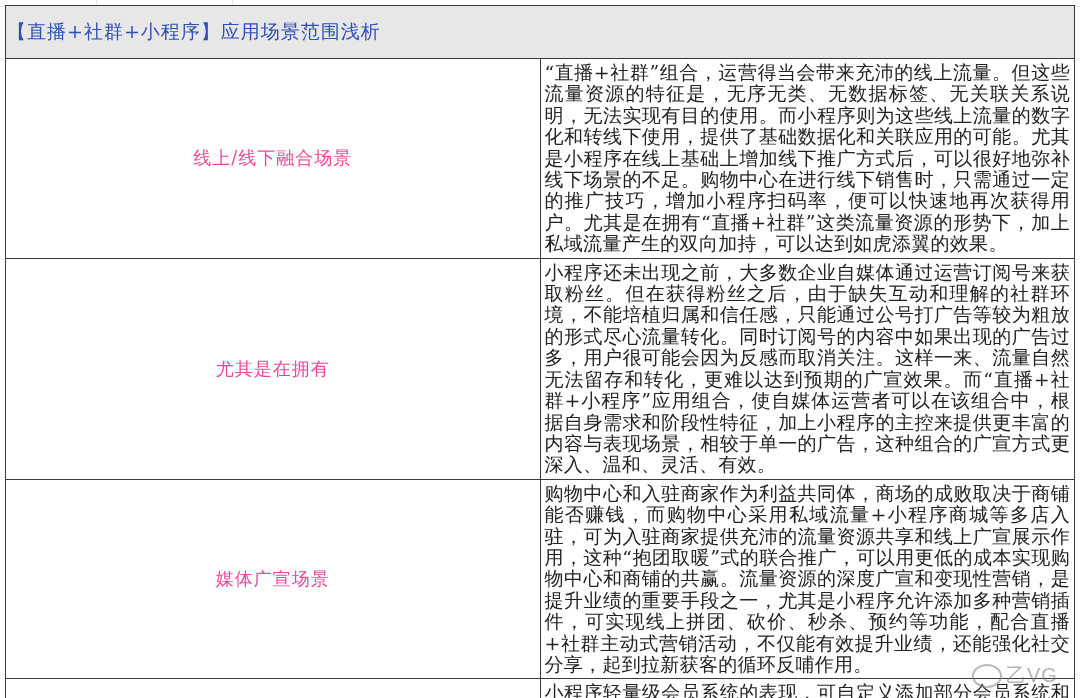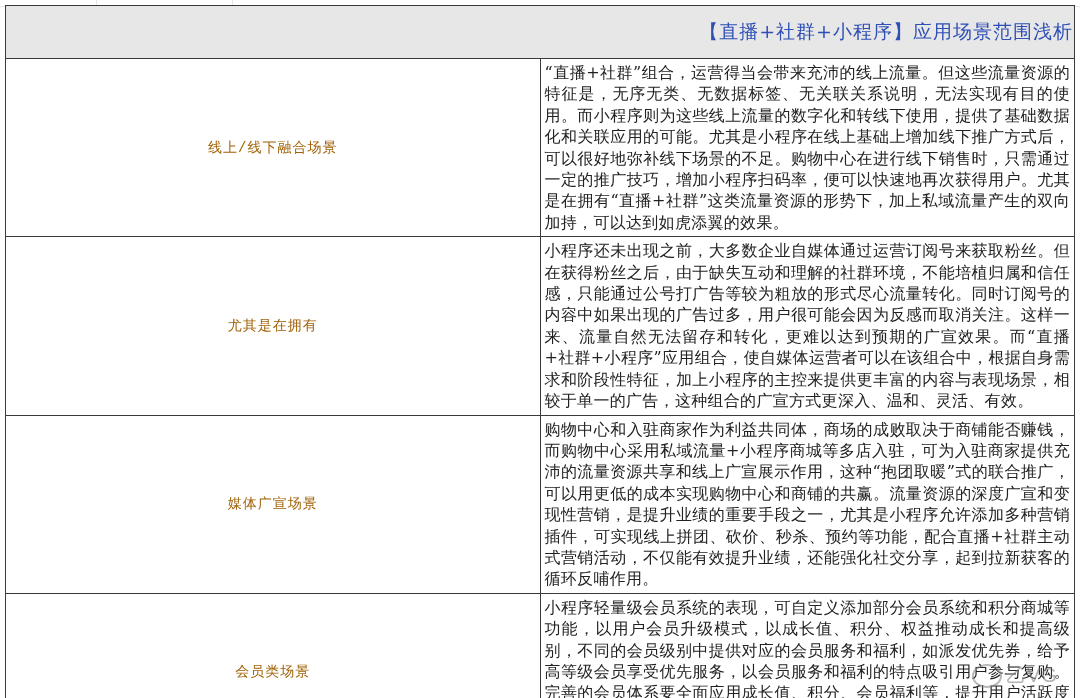--- a/index.html
+++ b/index.html
@@ -1,23 +1,23 @@
 <!DOCTYPE html>
 <html><head>
 <meta charset="utf-8">
 <style>
   html, body { margin:0; padding:0; background:#ffffff; }
   body { width:1080px; height:698px; position:relative; overflow:hidden; font-family:"DejaVu Serif","Liberation Serif",serif; }
   .grid-bg { position:absolute; left:0; top:0; width:1080px; height:6px; border-bottom:1px solid #e6e6e6; }
   .grid-bg .v { position:absolute; top:0; width:1px; height:6px; background:#e6e6e6; }
   table.scenario { position:absolute; left:5px; top:5px; width:1070px; border-collapse:collapse; table-layout:fixed; }
   table.scenario td, table.scenario th { border:1.5px solid #3a3a3a; }
-  th.title { height:50px; background:#e7e7e7; color:#2f4fb5; font-size:19px; font-weight:normal; text-align:right; letter-spacing:1px; }
-  td.label { width:226px; color:#a16207; font-size:14px; text-align:center; vertical-align:middle; letter-spacing:1px;font-family:Liberation Mono, monospace; }
-  td.desc { color:#222222; font-size:16px; line-height:21.4px; padding:3px 4px 3px 4px; text-align:justify; vertical-align:top; letter-spacing:0.3px; }
+  th.title { height:50px; background:#e7e7e7; color:#2f4fb5; font-size:19px; font-weight:normal; text-align:left; letter-spacing:1px; }
+  td.label { width:226px; color:#ec4899; font-size:18px; text-align:center; vertical-align:middle; letter-spacing:1px; }
+  td.desc { color:#222222; font-size:19px; line-height:21.4px; padding:3px 4px 3px 4px; text-align:justify; vertical-align:top; letter-spacing:0.3px; }
   tr.r1 td { height:121px; }
   tr.r2 td { height:122px; }
   tr.r3 td { height:122px; }
   tr.r4 td { height:121px; }
   tr.r1 td.desc, tr.r3 td.desc, tr.r4 td.desc, tr.r5 td.desc { vertical-align:middle; }
   .watermark { position:absolute; left:972px; top:664px; width:100px; height:24px; color:rgba(120,120,120,0.55); font-size:20px; font-family:Liberation Sans, sans-serif; }
   .wm-bubble { position:absolute; left:0; top:0; width:26px; height:20px; border:2px solid rgba(130,130,130,0.55); border-radius:50%; }
   .wm-text { position:absolute; left:34px; top:-2px; letter-spacing:1px; }
 </style>
 </head>

